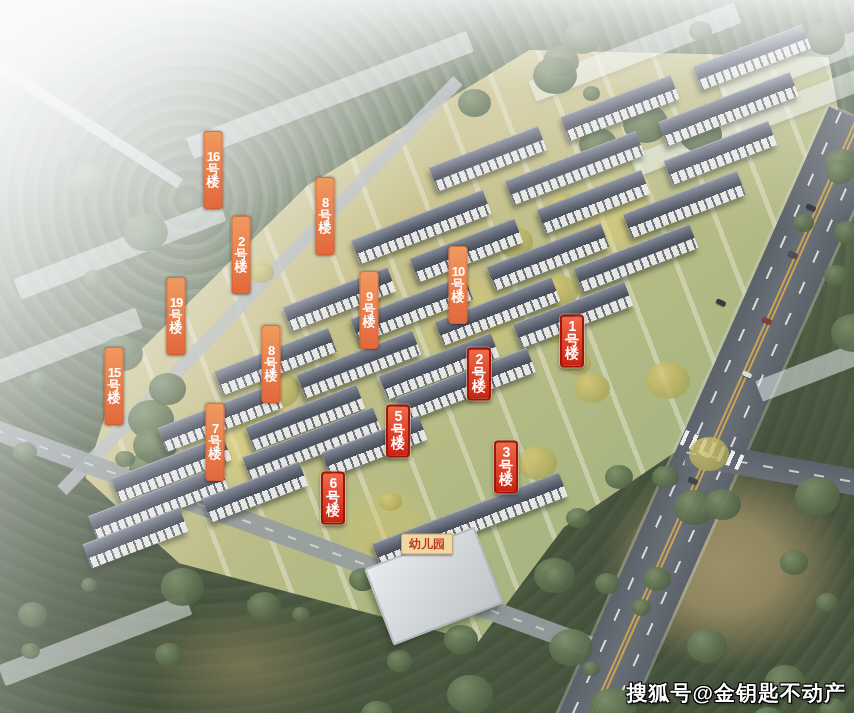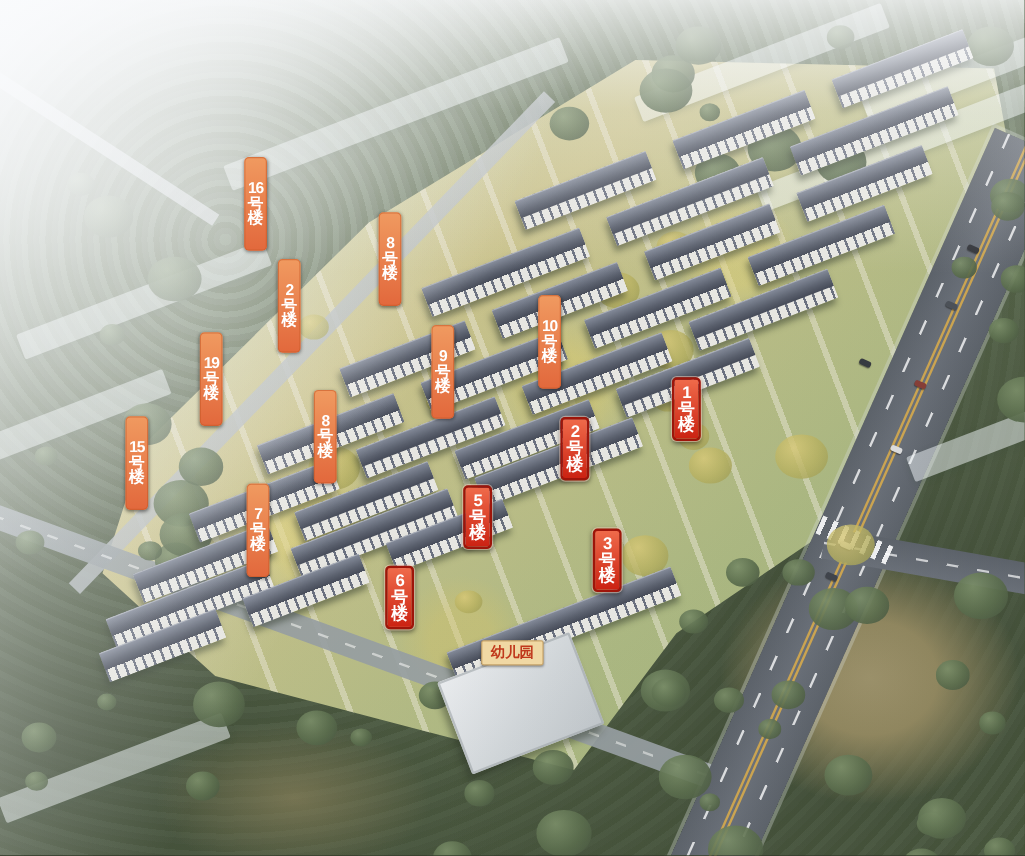--- a/index.html
+++ b/index.html
@@ -348,13 +348,14 @@
         <span>号</span>
         <span>楼</span>
       </div>
       <div class="blabel red" style="left: 333px; top: 498px;">
         <span class="num">6</span>
         <span>号</span>
         <span>楼</span>
       </div>
     </div>
   <div id="kg-label">幼儿园</div>
+  <div id="watermark">搜狐号@金钥匙不动产</div>
 </div>
 
 </body></html>

